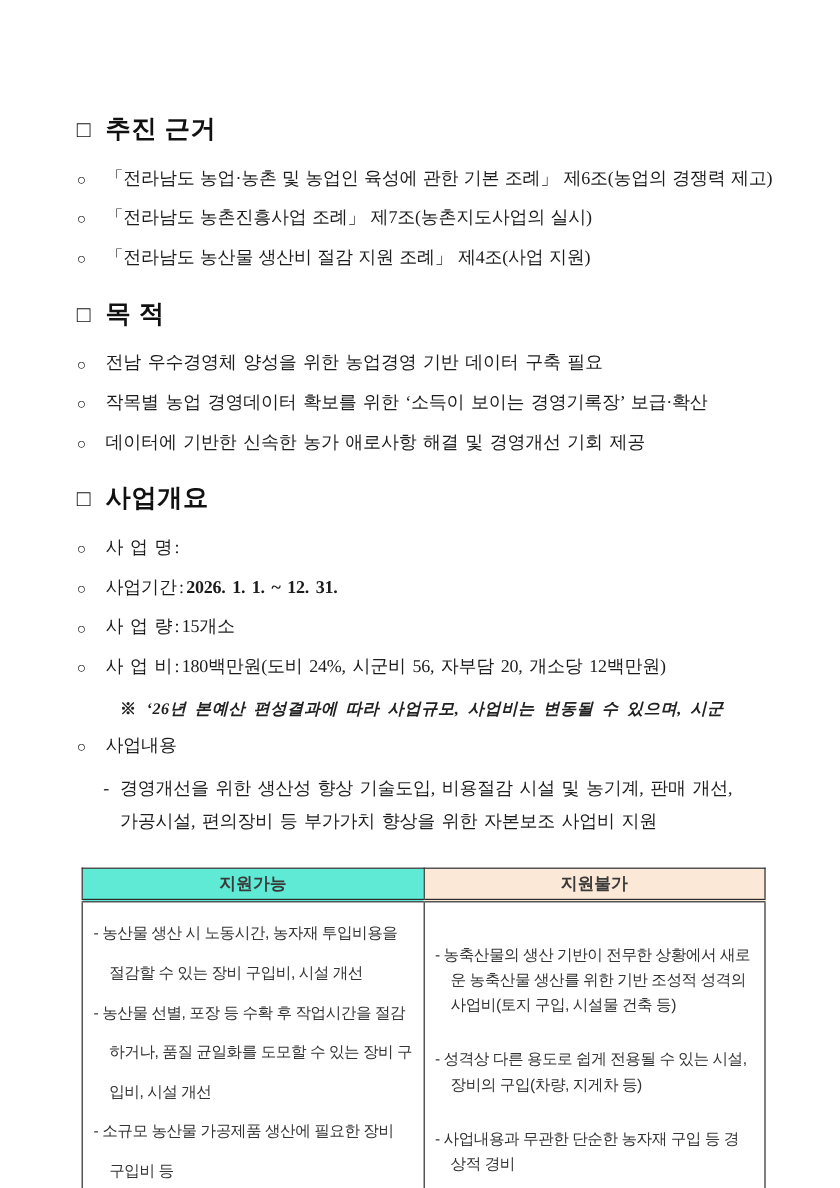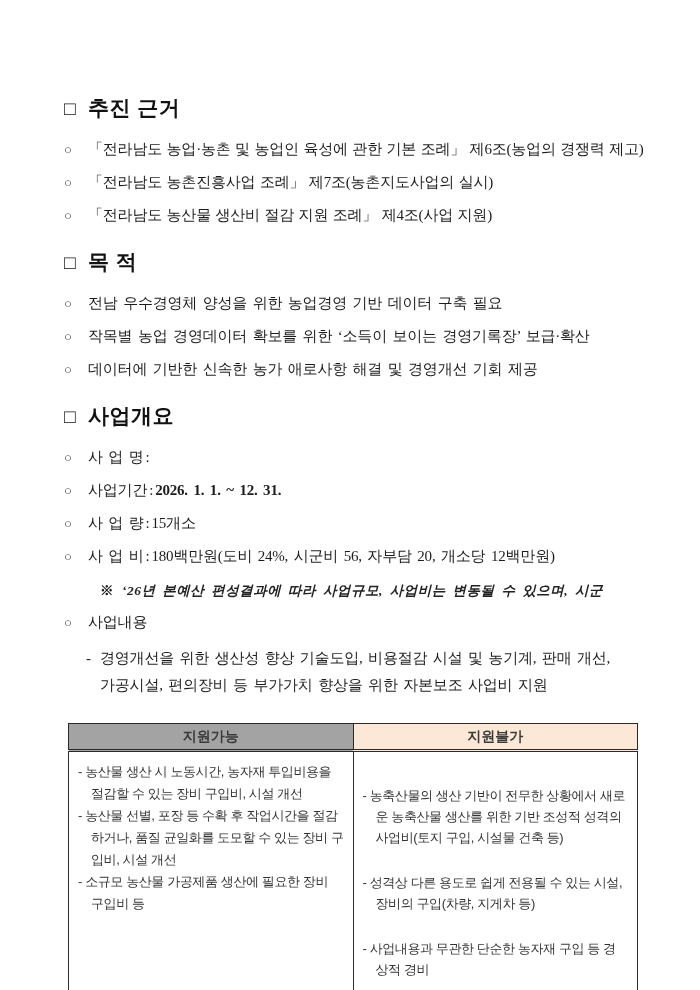--- a/index.html
+++ b/index.html
@@ -103,33 +103,33 @@
     vertical-align: top;
     box-sizing: border-box;
   }
   .grant-table th {
     font-size: 14px;
     font-weight: 700;
     padding: 4px 0 3px 0;
     border-bottom: 3px double #2b2b2b;
     color: #3a3a3a;
   }
-  .th-left  { background: #a3a3a3; margin-top: 40px; }
+  .th-left  { background: #5eead4; margin-top: 40px; }
   .th-right { background: #fbe8d6; margin-left: 28px; }
   .grant-table td {
     padding: 9px 9px 8px 9px;
     font-size: 13px;
     height: 158px;
   }
   .cell-items .itm {
     padding-left: 13px;
     text-indent: -13px;
     letter-spacing: -0.4px;
   }
-  .td-left  .itm { line-height: 22px; }
+  .td-left  .itm { line-height: 33px; }
   .td-right .itm { line-height: 21px; margin-top: 24px; }
 </style>
 </head>
 <body>
 
 <div class="page">
 
   <div class="sec sec-basis">
     <div class="section-title">
       <span class="sq">□</span>

